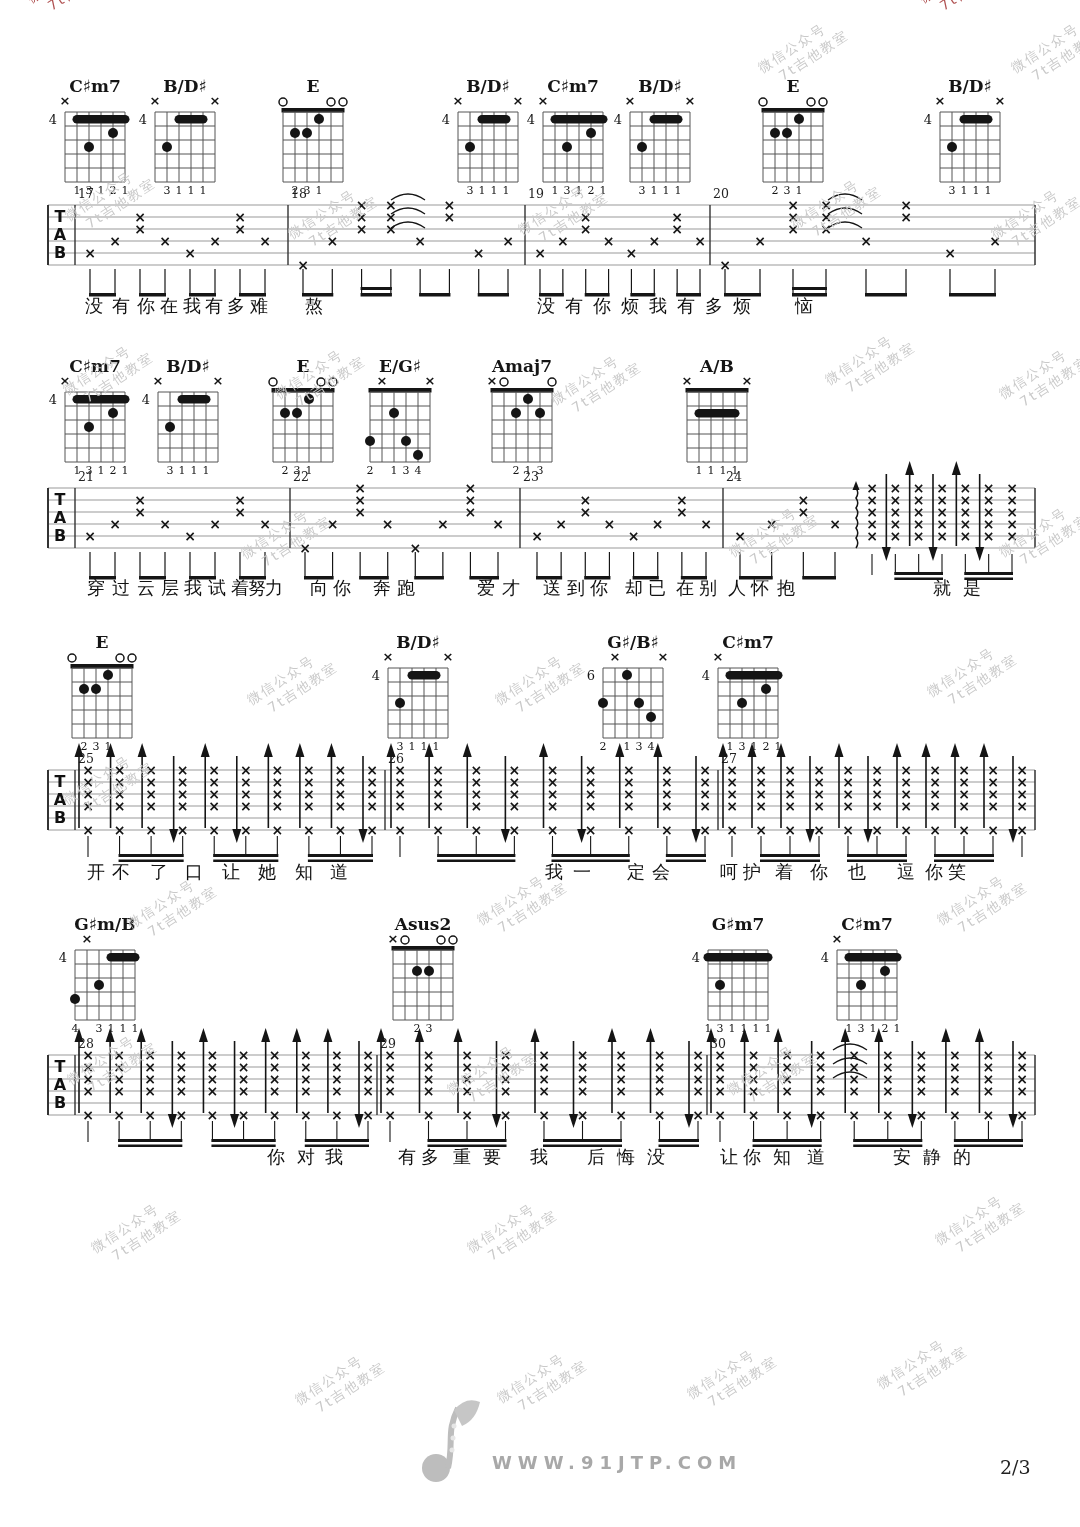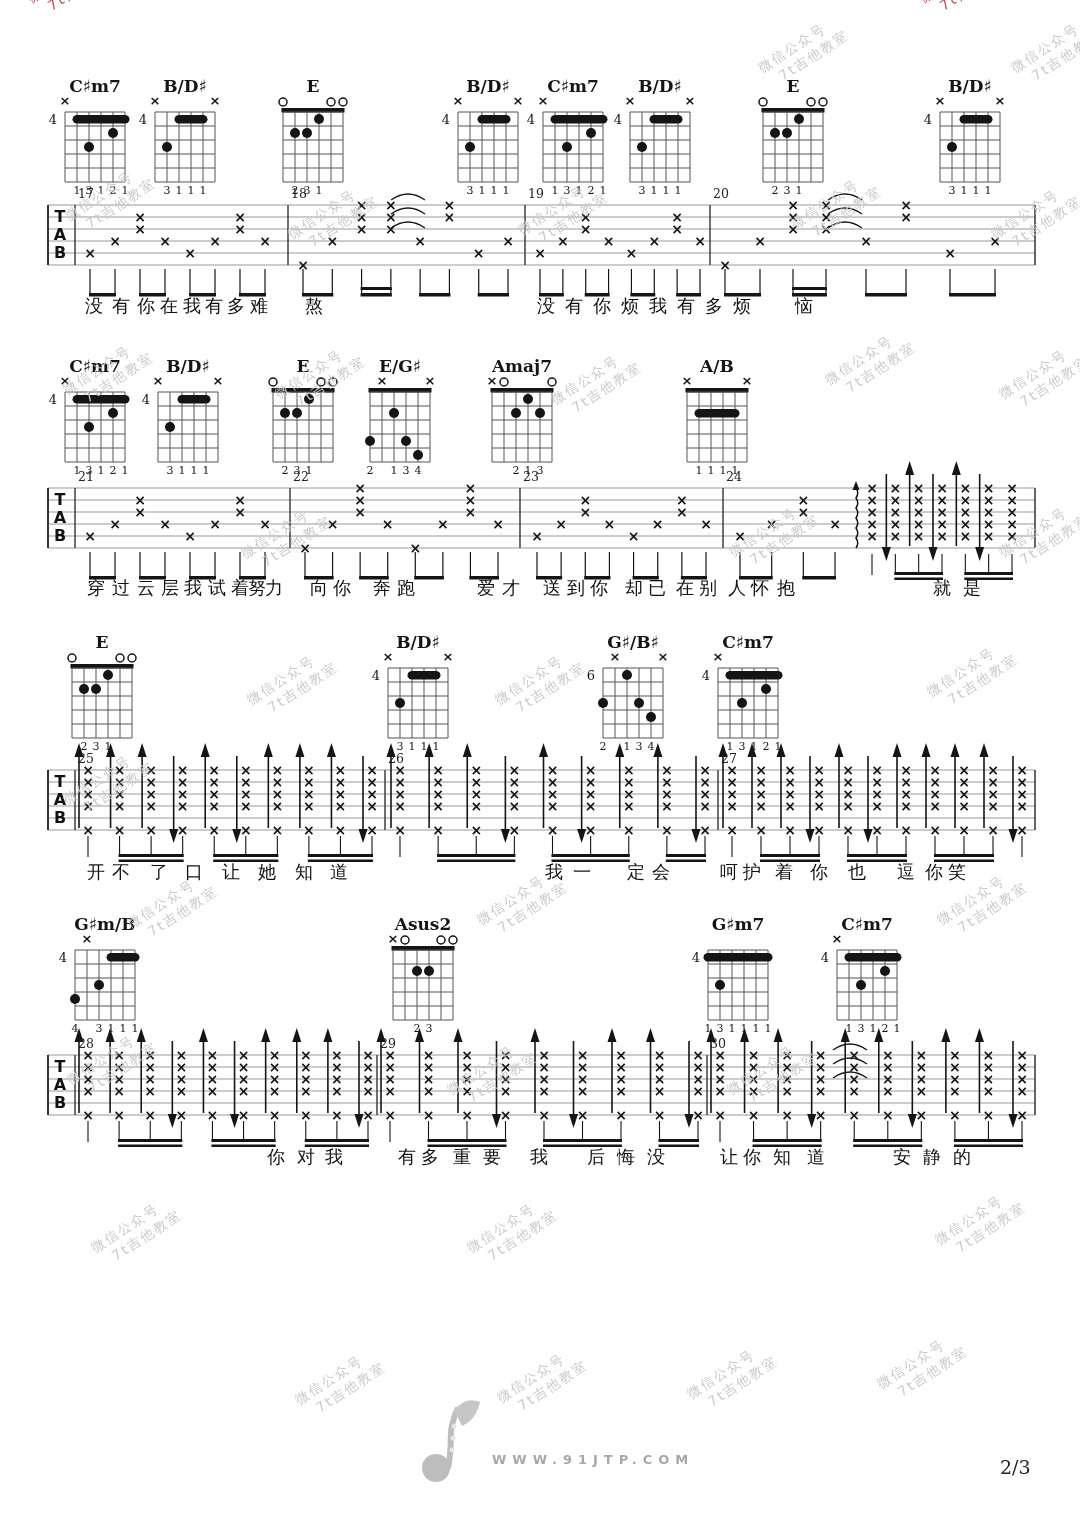--- a/index.html
+++ b/index.html
@@ -10,21 +10,21 @@
   .wm{position:absolute;transform:rotate(-33deg);transform-origin:left top;
       font-size:13.5px;letter-spacing:2px;line-height:1.3;white-space:nowrap;
       pointer-events:none;}
   .wm span{display:block;}
   .wm .l2{margin-left:13px;}
   
   .footer{position:absolute;left:400px;top:1390px;width:420px;height:100px;}
   .note-icon{position:absolute;left:8px;top:8px;}
   .logo-text{position:absolute;left:88px;top:12px;font-size:47px;font-weight:bold;
              font-style:italic;color:#9c9c9c;letter-spacing:4px;font-family:"DejaVu Sans",sans-serif;}
-  .logo-url{position:absolute;left:92px;top:62px;font-size:13px;color:#a8a8a8;
+  .logo-url{position:absolute;left:92px;top:62px;font-size:18px;color:#a8a8a8;
             letter-spacing:6px;font-weight:bold;}
   .page-num{position:absolute;left:1000px;top:1456px;font-size:19px;color:#222222;
             font-family:"DejaVu Serif",serif;}
 </style>
 </head>
 <body>
 
 <div class="page">
   <svg id="canvas" width="1080" height="1527">
       <g>

